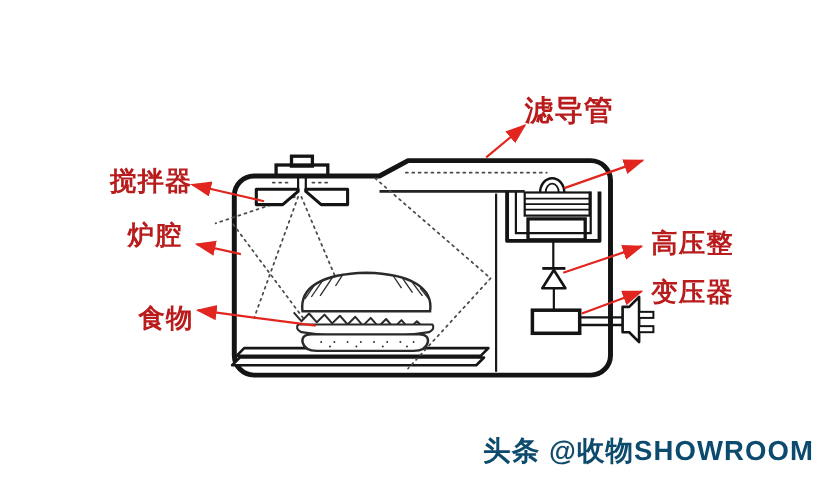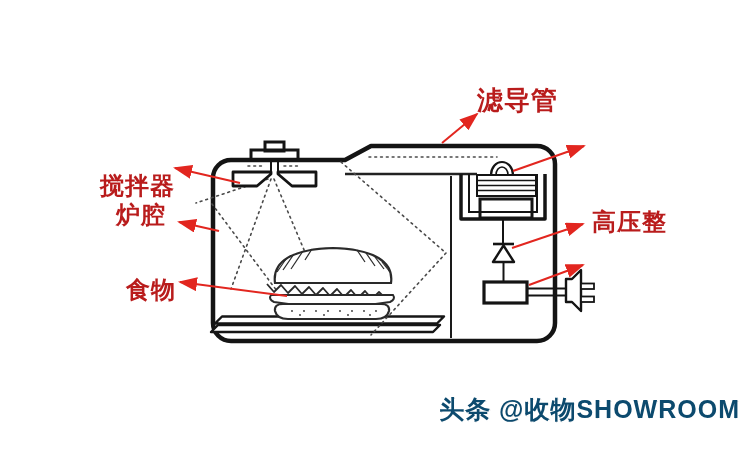--- a/index.html
+++ b/index.html
@@ -128,20 +128,21 @@
       <line x1="240" y1="183" x2="175" y2="168" marker-end="url(#arrowhead)"></line>
       <line x1="219" y1="231" x2="179" y2="222" marker-end="url(#arrowhead)"></line>
       <line x1="287" y1="296" x2="180" y2="282" marker-end="url(#arrowhead)"></line>
       <line x1="442" y1="143" x2="477" y2="114" marker-end="url(#arrowhead)"></line>
       <line x1="513" y1="171" x2="584" y2="146" marker-end="url(#arrowhead)"></line>
       <line x1="512" y1="248" x2="583" y2="224" marker-end="url(#arrowhead)"></line>
       <line x1="529" y1="285" x2="583" y2="265" marker-end="url(#arrowhead)"></line>
     </g>
   </svg>
 
-  <div class="lbl" style="left:100px;top:154px;margin-top:20px;">搅拌器</div>
+  <div class="lbl" style="left:100px;top:154px;">搅拌器</div>
   <div class="lbl" style="left:116px;top:203px;">炉腔</div>
   <div class="lbl" style="left:126px;top:278px;">食物</div>
   <div class="lbl lbl-big" style="left:477px;top:87px;">滤导管</div>
   <div class="lbl" style="left:592px;top:210px;text-align:center;">高压整</div>
+  <div class="lbl" style="left:592px;top:255px;">变压器</div>
 
   <div class="watermark">头条 @收物SHOWROOM</div>
 </div>
 
 </body></html>

